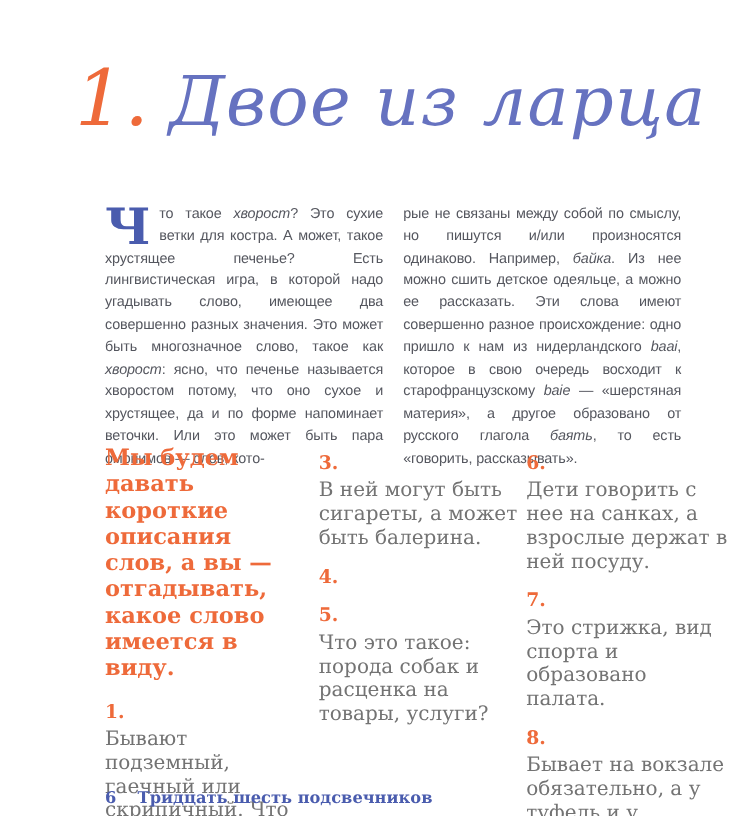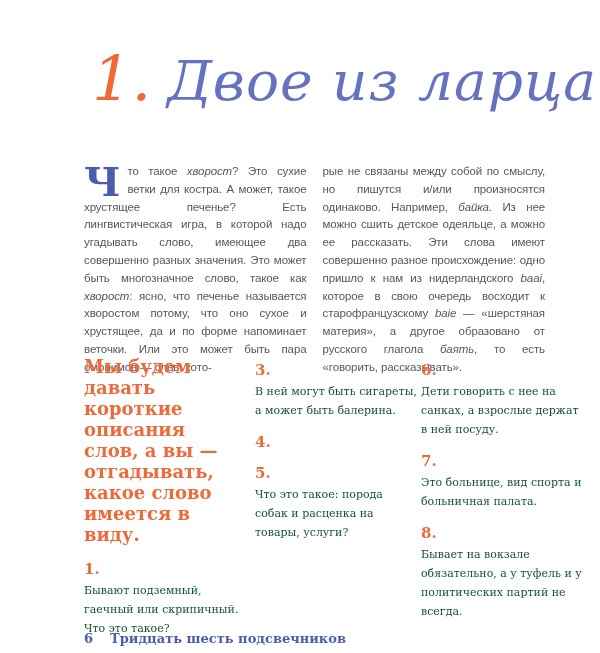--- a/index.html
+++ b/index.html
@@ -4,21 +4,21 @@
 <style>
   html,body{margin:0;padding:0;background:#ffffff;}
   body{
     width:600px;height:653px;position:relative;overflow:hidden;
     font-family:"Liberation Sans",sans-serif;
     -webkit-font-smoothing:antialiased;
   }
   .page{position:absolute;inset:0;background:#ffffff;}
 
   
-  .heading{position:absolute;left:60px;top:48px;white-space:nowrap;margin-left:32px;}
+  .heading{position:absolute;left:60px;top:48px;white-space:nowrap;}
   .h-num{
     font-family:"DejaVu Serif",serif;font-style:italic;
     font-size:62px;line-height:62px;color:#ee6a3a;margin-right:16px;
   }
   .h-title{
     font-family:"DejaVu Serif",serif;font-style:italic;
     font-size:55px;line-height:62px;color:#6672c0;letter-spacing:1px;
   }
 
   
@@ -51,21 +51,21 @@
     font-family:"DejaVu Serif",serif;font-weight:bold;
     font-size:18px;line-height:21px;color:#ee6a3a;
   }
   .q{margin-bottom:14px;width:162px;}
   .q-num{
     font-family:"DejaVu Serif",serif;font-weight:bold;
     font-size:15px;line-height:17px;color:#ee6a3a;margin-bottom:3px;
   }
   .q-text{
     font-family:"DejaVu Serif",serif;
-    font-size:11px;line-height:19px;color:#14532d;
+    font-size:16px;line-height:19px;color:#737373;
   }
 
   
   .footer{
     position:absolute;left:84px;bottom:7px;
     font-family:"DejaVu Serif",serif;font-weight:bold;
     font-size:13px;color:#4a5cae;
   }
   .footer .pnum{margin-right:17px;}
 </style>
@@ -118,21 +118,21 @@
     </div>
 
     <div class="gcol pad">
       <div class="q">
         <div class="q-num">6.</div>
         <div class="q-text">Дети говорить с нее на санках, а взрослые держат в ней посуду.</div>
       </div>
 
       <div class="q">
         <div class="q-num">7.</div>
-        <div class="q-text">Это больнице, вид спорта и больничная палата.</div>
+        <div class="q-text">Это стрижка, вид спорта и образовано палата.</div>
       </div>
 
       <div class="q">
         <div class="q-num">8.</div>
         <div class="q-text">Бывает на вокзале обязательно, а у туфель и у политических партий не всегда.</div>
       </div>
     </div>
 
   </div>
 

